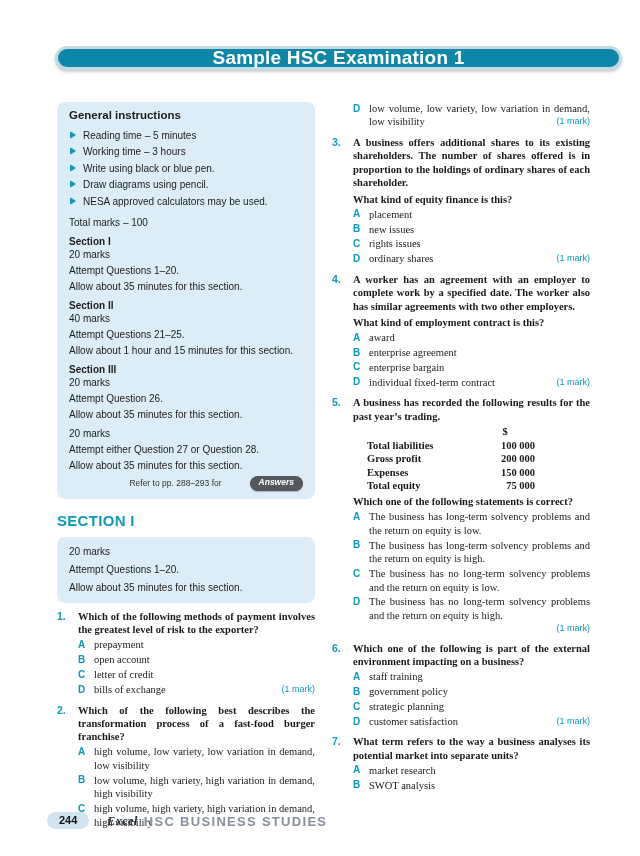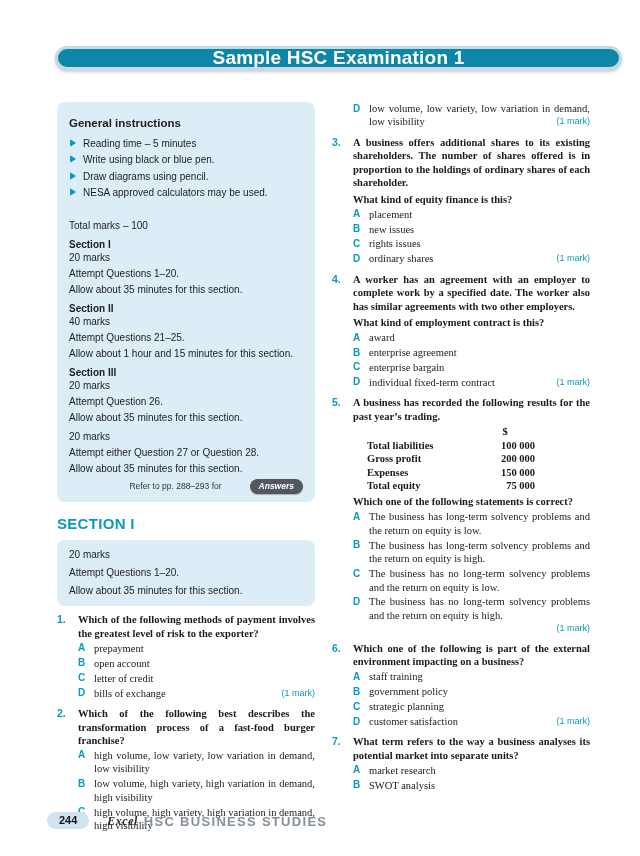--- a/index.html
+++ b/index.html
@@ -30,33 +30,33 @@
   .columns {
     position: absolute; top: 102px; left: 57px; width: 534px;
     display: flex; gap: 17px;
   }
   .col { width: 258px; flex: none; }
 
   
   .blue-box {
     background: var(--box-blue, #ddedf8);
     border-radius: 8px;
-    padding: 12px 12px 8px 10px;
+    padding: 4px 12px 8px 10px;
     font-family: "Liberation Sans", sans-serif;
     font-size: 10px; line-height: 1.3; color: #1d1d1d;
   }
   .instr-heading { font-size: 11.5px; font-weight: bold; margin: 2px 0 6px 2px; }
   .bullet-row { display: flex; align-items: flex-start; margin-bottom: 3.5px; }
   .bullet-icon {
     flex: none; width: 0; height: 0;
     border-left: 6px solid var(--accent-teal, #0c9abc);
     border-top: 4px solid transparent; border-bottom: 4px solid transparent;
     margin: 2px 7px 0 3px; border-radius: 2px;
   }
-  .total-marks { margin: 20px 0 0 2px; }
+  .total-marks { margin: 8px 0 0 2px; }
   .instr-section { margin: 6px 0 0 2px; }
   .instr-section-name { font-weight: bold; }
   .instr-line { margin-top: 3px; }
   .refer-line {
     display: flex; justify-content: flex-end; align-items: center;
     gap: 16px; margin-top: 4px; font-size: 8.5px; color: #333;
   }
   .answers-badge {
     background: var(--badge-grey, #54575d); color: #fff;
     border-radius: 9px; padding: 1.5px 9px 2.5px;
@@ -145,20 +145,24 @@
 
       <div class="blue-box">
         <div class="instr-heading">General instructions</div>
 
         <div class="bullet-row">
           <span class="bullet-icon"></span>
           <span>Reading time – 5 minutes</span>
         </div>
         <div class="bullet-row">
           <span class="bullet-icon"></span>
+          <span>Working time – 3 hours</span>
+        </div>
+        <div class="bullet-row">
+          <span class="bullet-icon"></span>
           <span>Write using black or blue pen.</span>
         </div>
         <div class="bullet-row">
           <span class="bullet-icon"></span>
           <span>Draw diagrams using pencil.</span>
         </div>
         <div class="bullet-row">
           <span class="bullet-icon"></span>
           <span>NESA approved calculators may be used.</span>
         </div>

